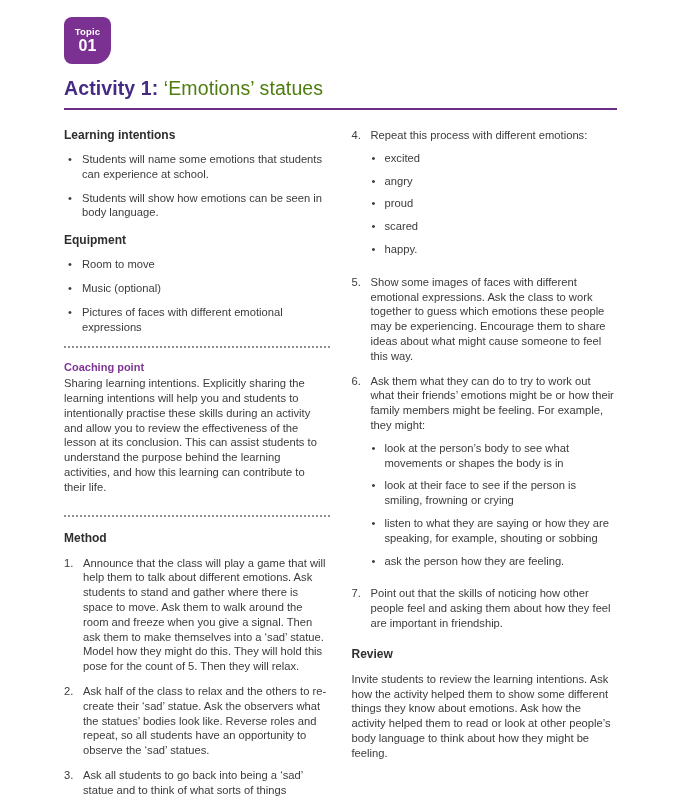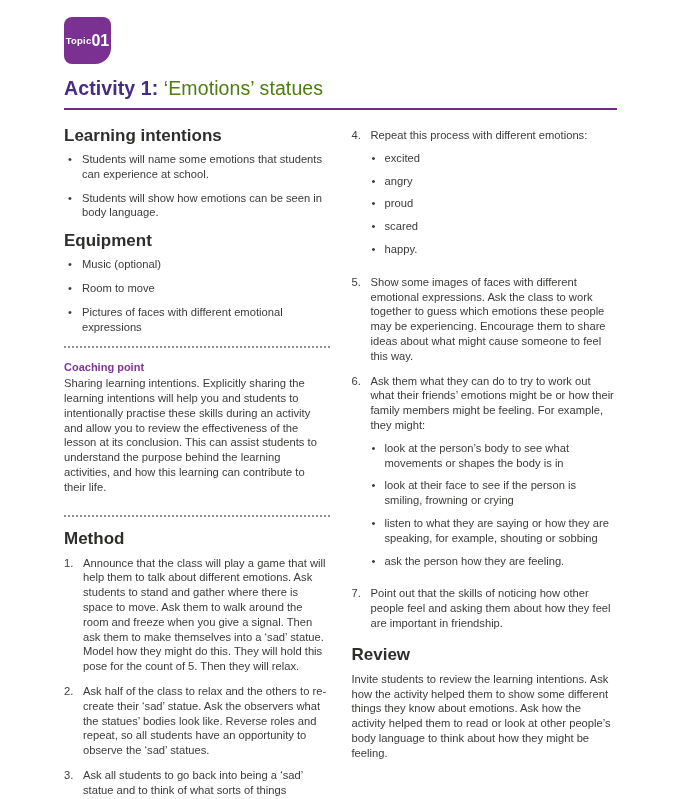--- a/index.html
+++ b/index.html
@@ -14,39 +14,39 @@
     color: #3b3b3a;
   }
   .inner { padding: 17px 62px 0 64px; }
 
   
   .badge {
     width: 47px; height: 47px;
     background: #7b3191;
     border-radius: 8px 8px 16px 8px;
     color: #ffffff;
-    display: flex; flex-direction: row;
+    display: flex; flex-direction: column;
     align-items: center; justify-content: center;
     line-height: 1;
   }
   .badge .topic-label { font-size: 9.5px; font-weight: 700; letter-spacing: .2px; }
   .badge .topic-number { font-size: 16px; font-weight: 700; margin-top: 1px; }
 
   .page-title { margin-top: 13px; font-size: 19.5px; letter-spacing: .1px; }
   .page-title .t-prefix { font-weight: 700; color: #462b84; }
   .page-title .t-rest { font-weight: 400; color: #4d7c0f; }
 
   .rule { border: none; border-top: 2px solid #6b2d86; margin: 8px 0 0 0; }
 
   
   .cols { display: flex; gap: 22px; margin-top: 18px; }
   .col { width: 266px; font-size: 11.2px; line-height: 14.8px; }
 
   .sec-heading {
-    font-size: 17px; font-weight: 700; color: #2e2e2d;
+    font-size: 12px; font-weight: 700; color: #2e2e2d;
     margin: 0 0 9px 0; line-height: 15px;
   }
   .mt { margin-top: 13px; }
 
   ul.bullets { list-style: none; margin: 0 0 4px 0; padding: 0; }
   ul.bullets > li { display: flex; margin-bottom: 9px; }
   .dot { width: 18px; flex-shrink: 0; padding-left: 4px; }
   .dot::before { content: "•"; }
 
   
@@ -104,25 +104,25 @@
           <li>
             <span class="dot"></span>
             <span>Students will show how emotions can be seen in body language.</span>
           </li>
         </ul>
 
         <h3 class="sec-heading mt">Equipment</h3>
         <ul class="bullets">
           <li>
             <span class="dot"></span>
+            <span>Room to move</span>
+          </li>
+          <li>
+            <span class="dot"></span>
             <span>Music (optional)</span>
-          </li>
-          <li>
-            <span class="dot"></span>
-            <span>Room to move</span>
           </li>
           <li>
             <span class="dot"></span>
             <span>Pictures of faces with different emotional expressions</span>
           </li>
         </ul>
 
         <div class="coach-box">
           <h4 class="coach-heading">Coaching point</h4>
           <p><span class="lead-bold">Sharing learning intentions.</span><span> Explicitly sharing the learning intentions will help you and students to intentionally practise these skills during an activity and allow you to review the effectiveness of the lesson at its conclusion. This can assist students to understand the purpose behind the learning activities, and how this learning can contribute to their life.</span></p>

